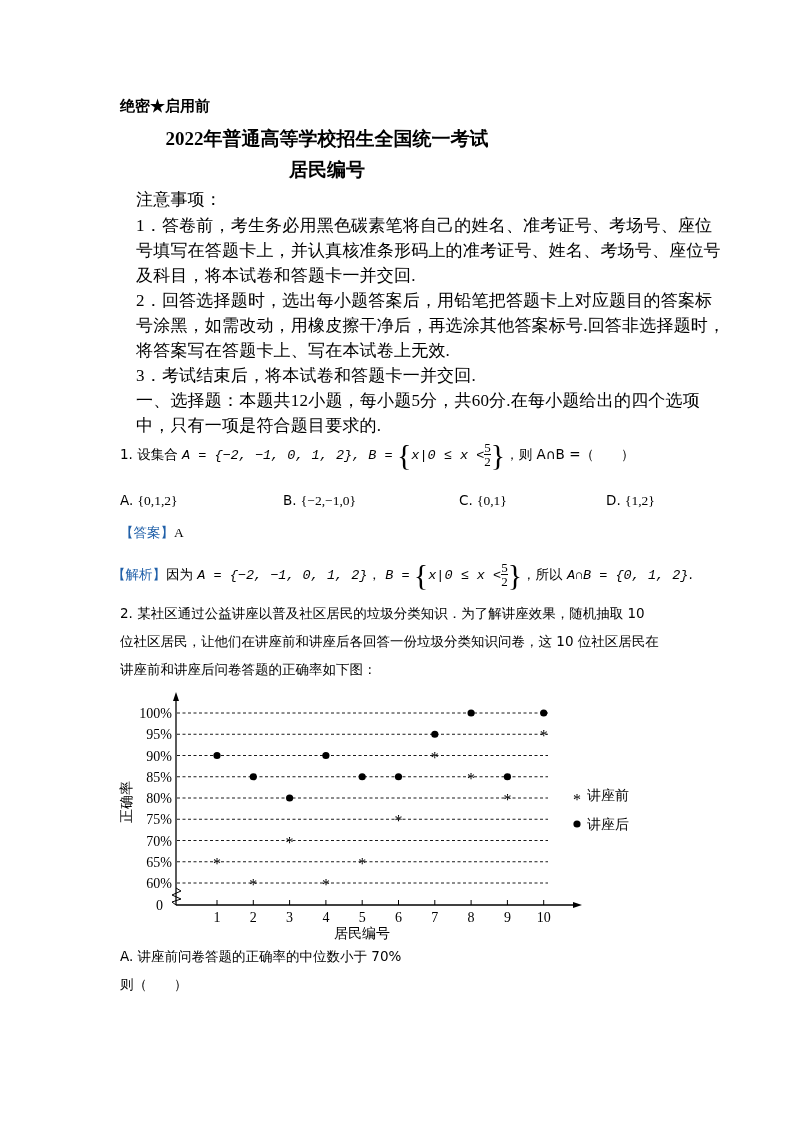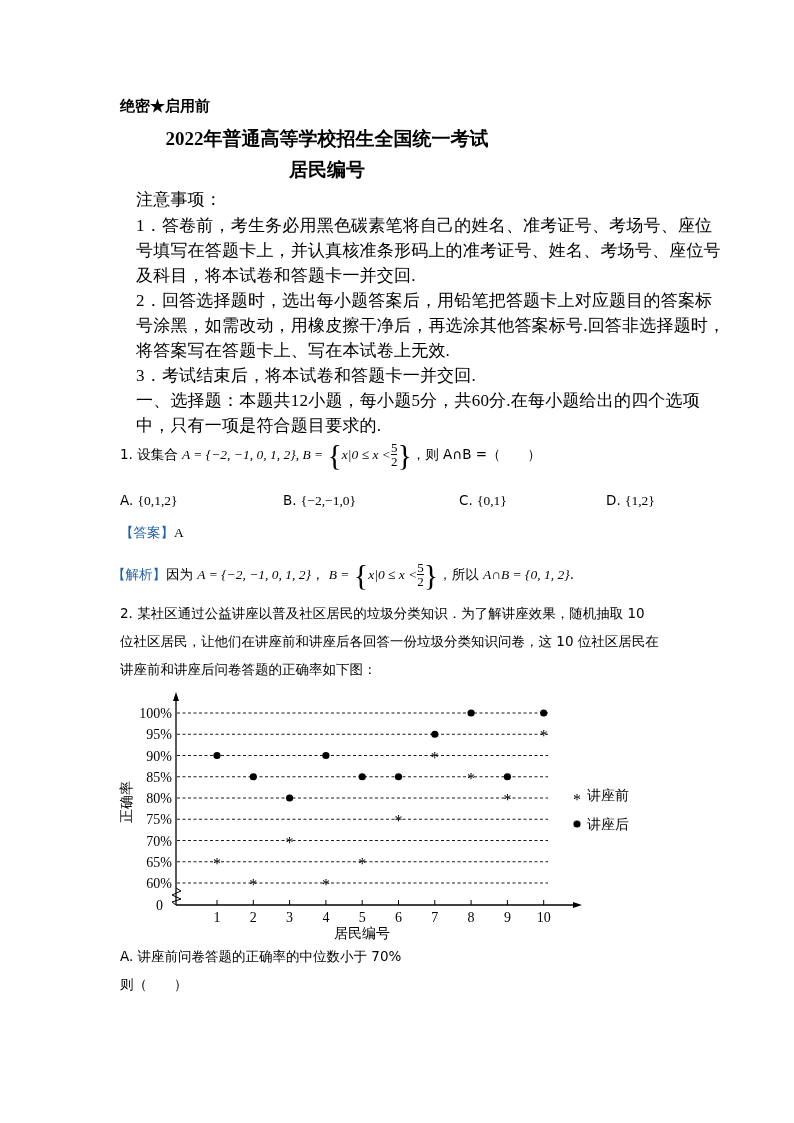--- a/index.html
+++ b/index.html
@@ -5,21 +5,21 @@
   html, body { margin: 0; padding: 0; background: #ffffff; }
   body { width: 794px; height: 1123px; position: relative; overflow: hidden;
          font-family: "Liberation Serif", "DejaVu Serif", serif; color: #000; }
   .abs { position: absolute; white-space: nowrap; }
   .secret { left: 120px; top: 97px; font-size: 15px; font-weight: bold; }
   .title { left: 0; width: 654px; text-align: center; font-weight: bold; font-size: 19px; }
   .t1 { top: 126px; }
   .t2 { top: 157px; }
   .note { left: 136px; font-size: 17px; font-weight: normal; letter-spacing: 0.2px; }
   .q { left: 120px; font-size: 13.5px; font-family: "DejaVu Sans", sans-serif; }
-  .math { font-family: Liberation Serif, serif; font-style: italic; }
+  .math { font-family: Liberation Mono, monospace; font-style: italic; }
   .m { font-family: "Liberation Serif", serif; }
   .bracket { color: #1f5fa8; }
   .opt { font-size: 13.5px; font-family: "DejaVu Sans", sans-serif; }
   .frac { display: inline-block; vertical-align: middle; text-align: center; font-family: "Liberation Serif", serif; font-size: 13px; line-height: 13px; }
   .frac span { display: block; }
   .frac .den { border-top: 1px solid #000; }
   .bigbrace { font-family: "Liberation Serif", serif; font-size: 30px; vertical-align: middle; line-height: 20px; }
   svg text { font-family: "Liberation Serif", serif; }
 </style>
 </head>

